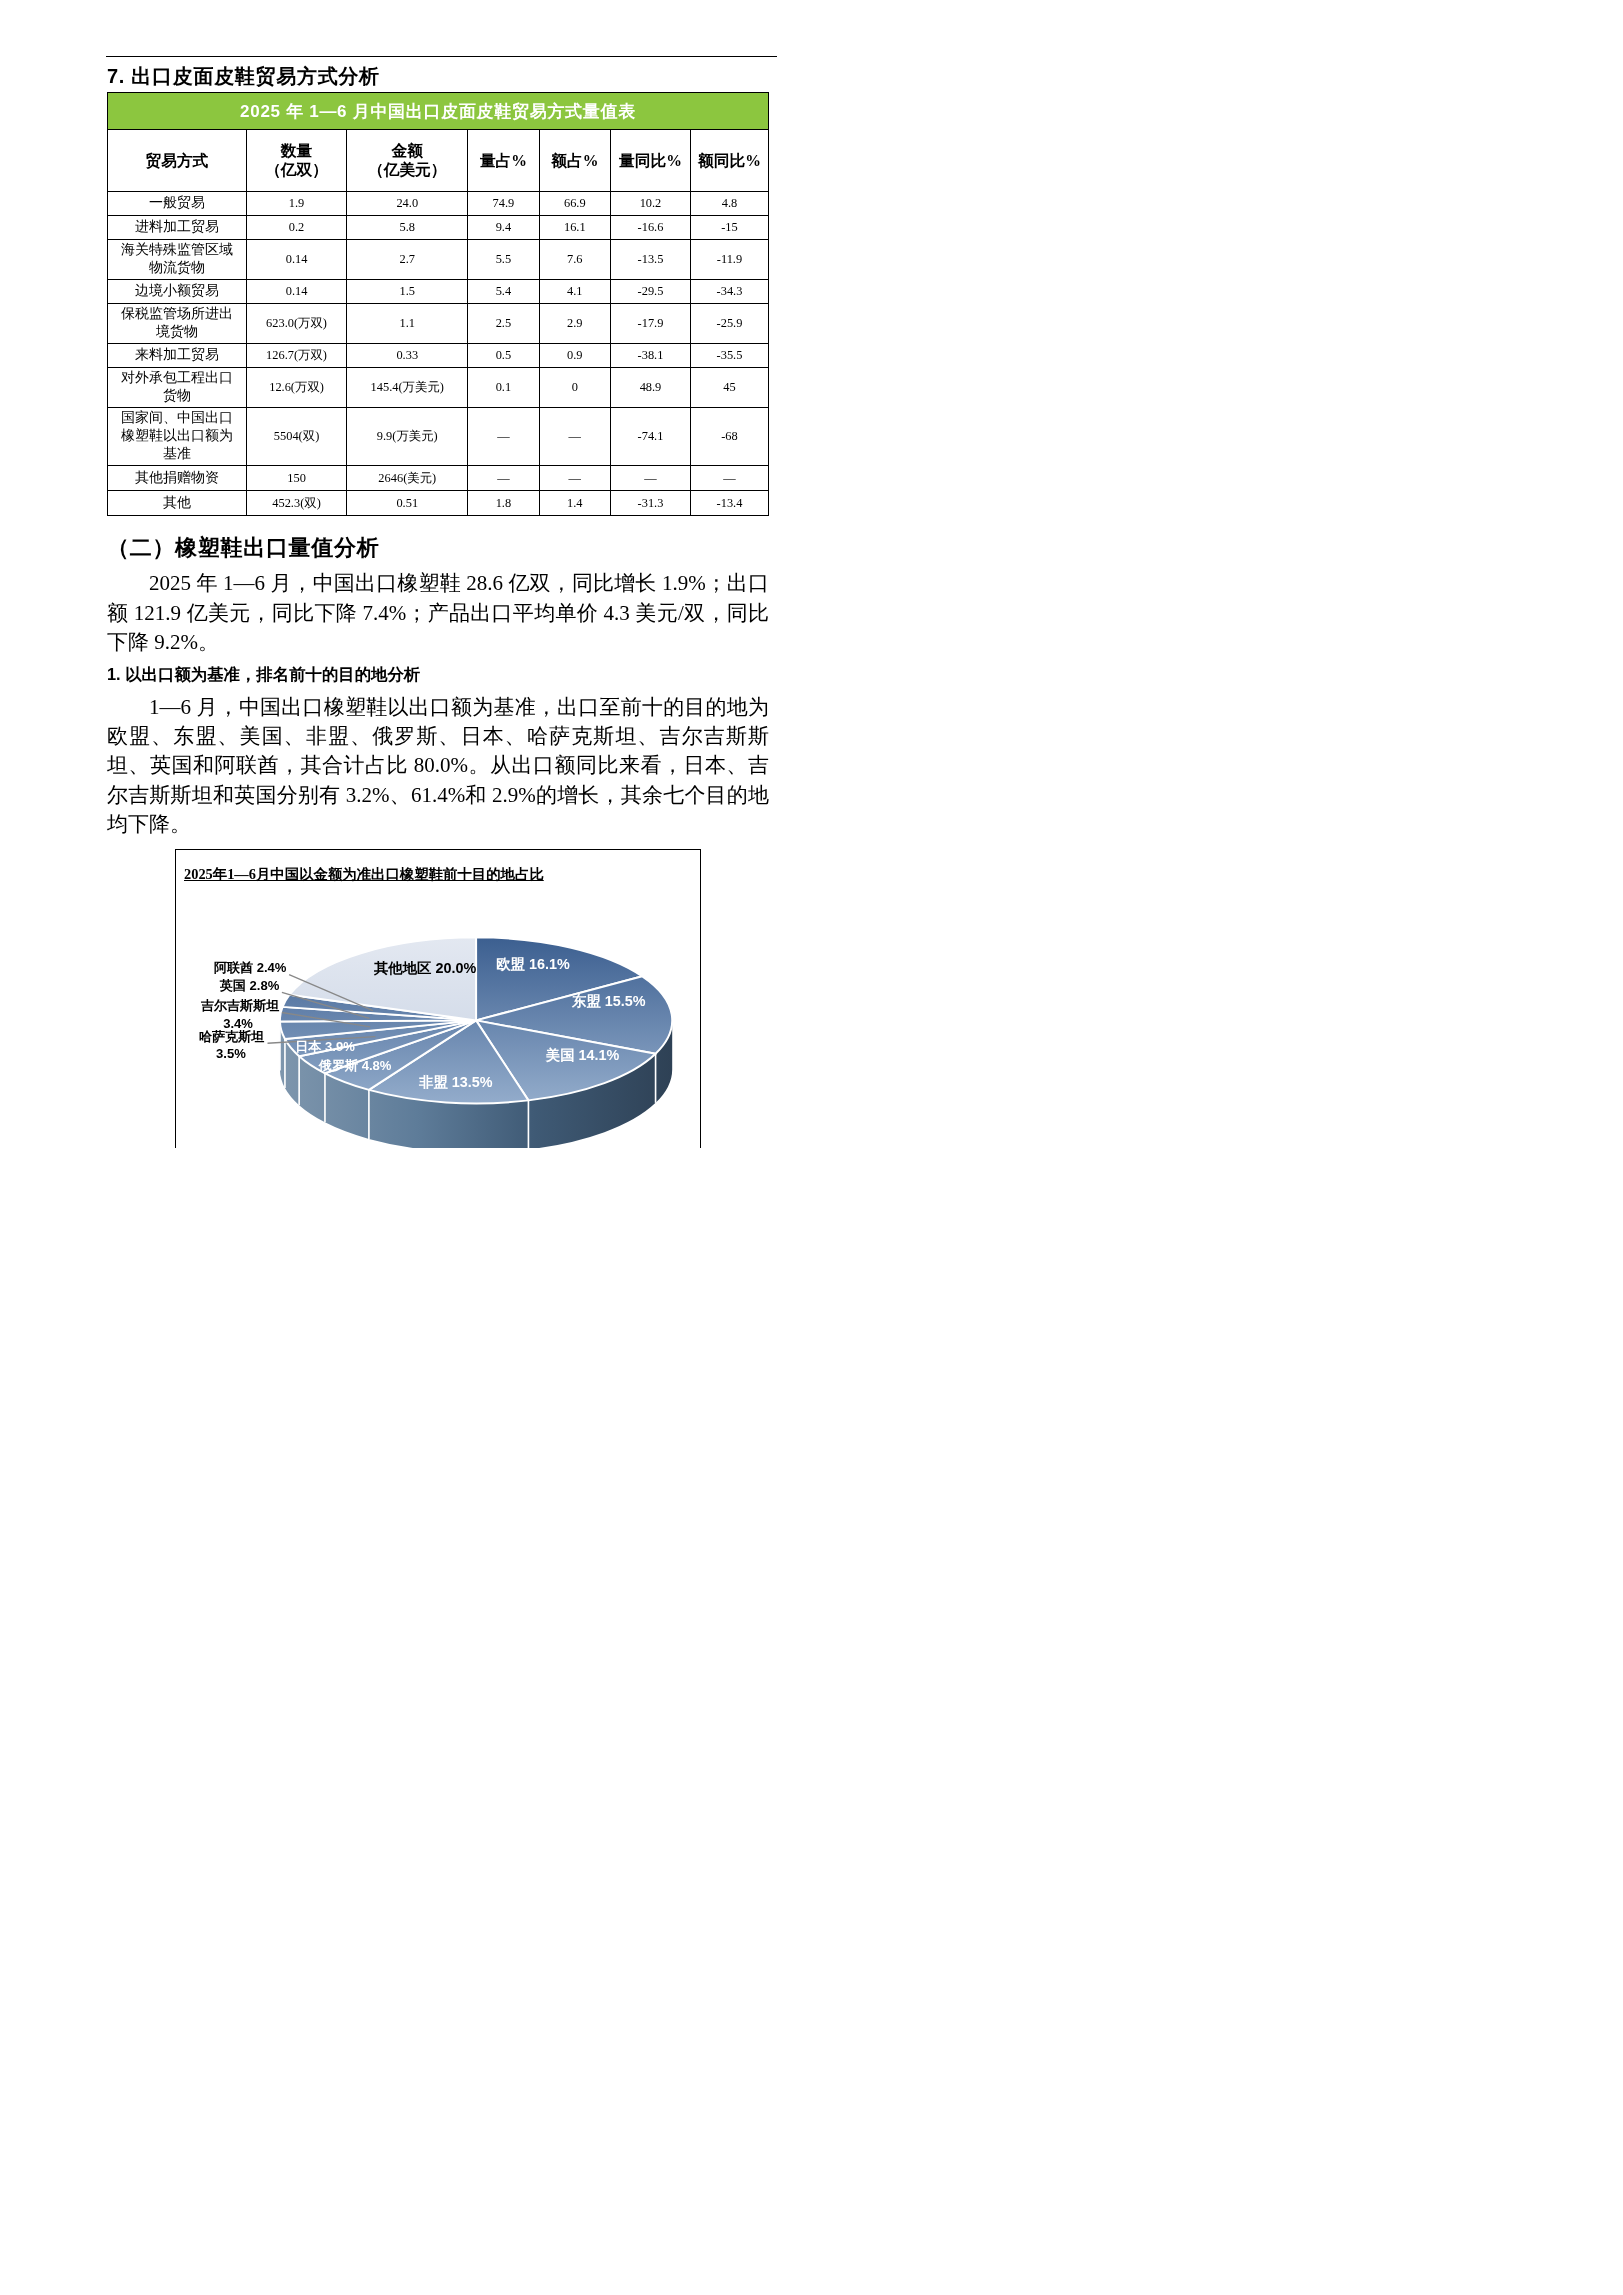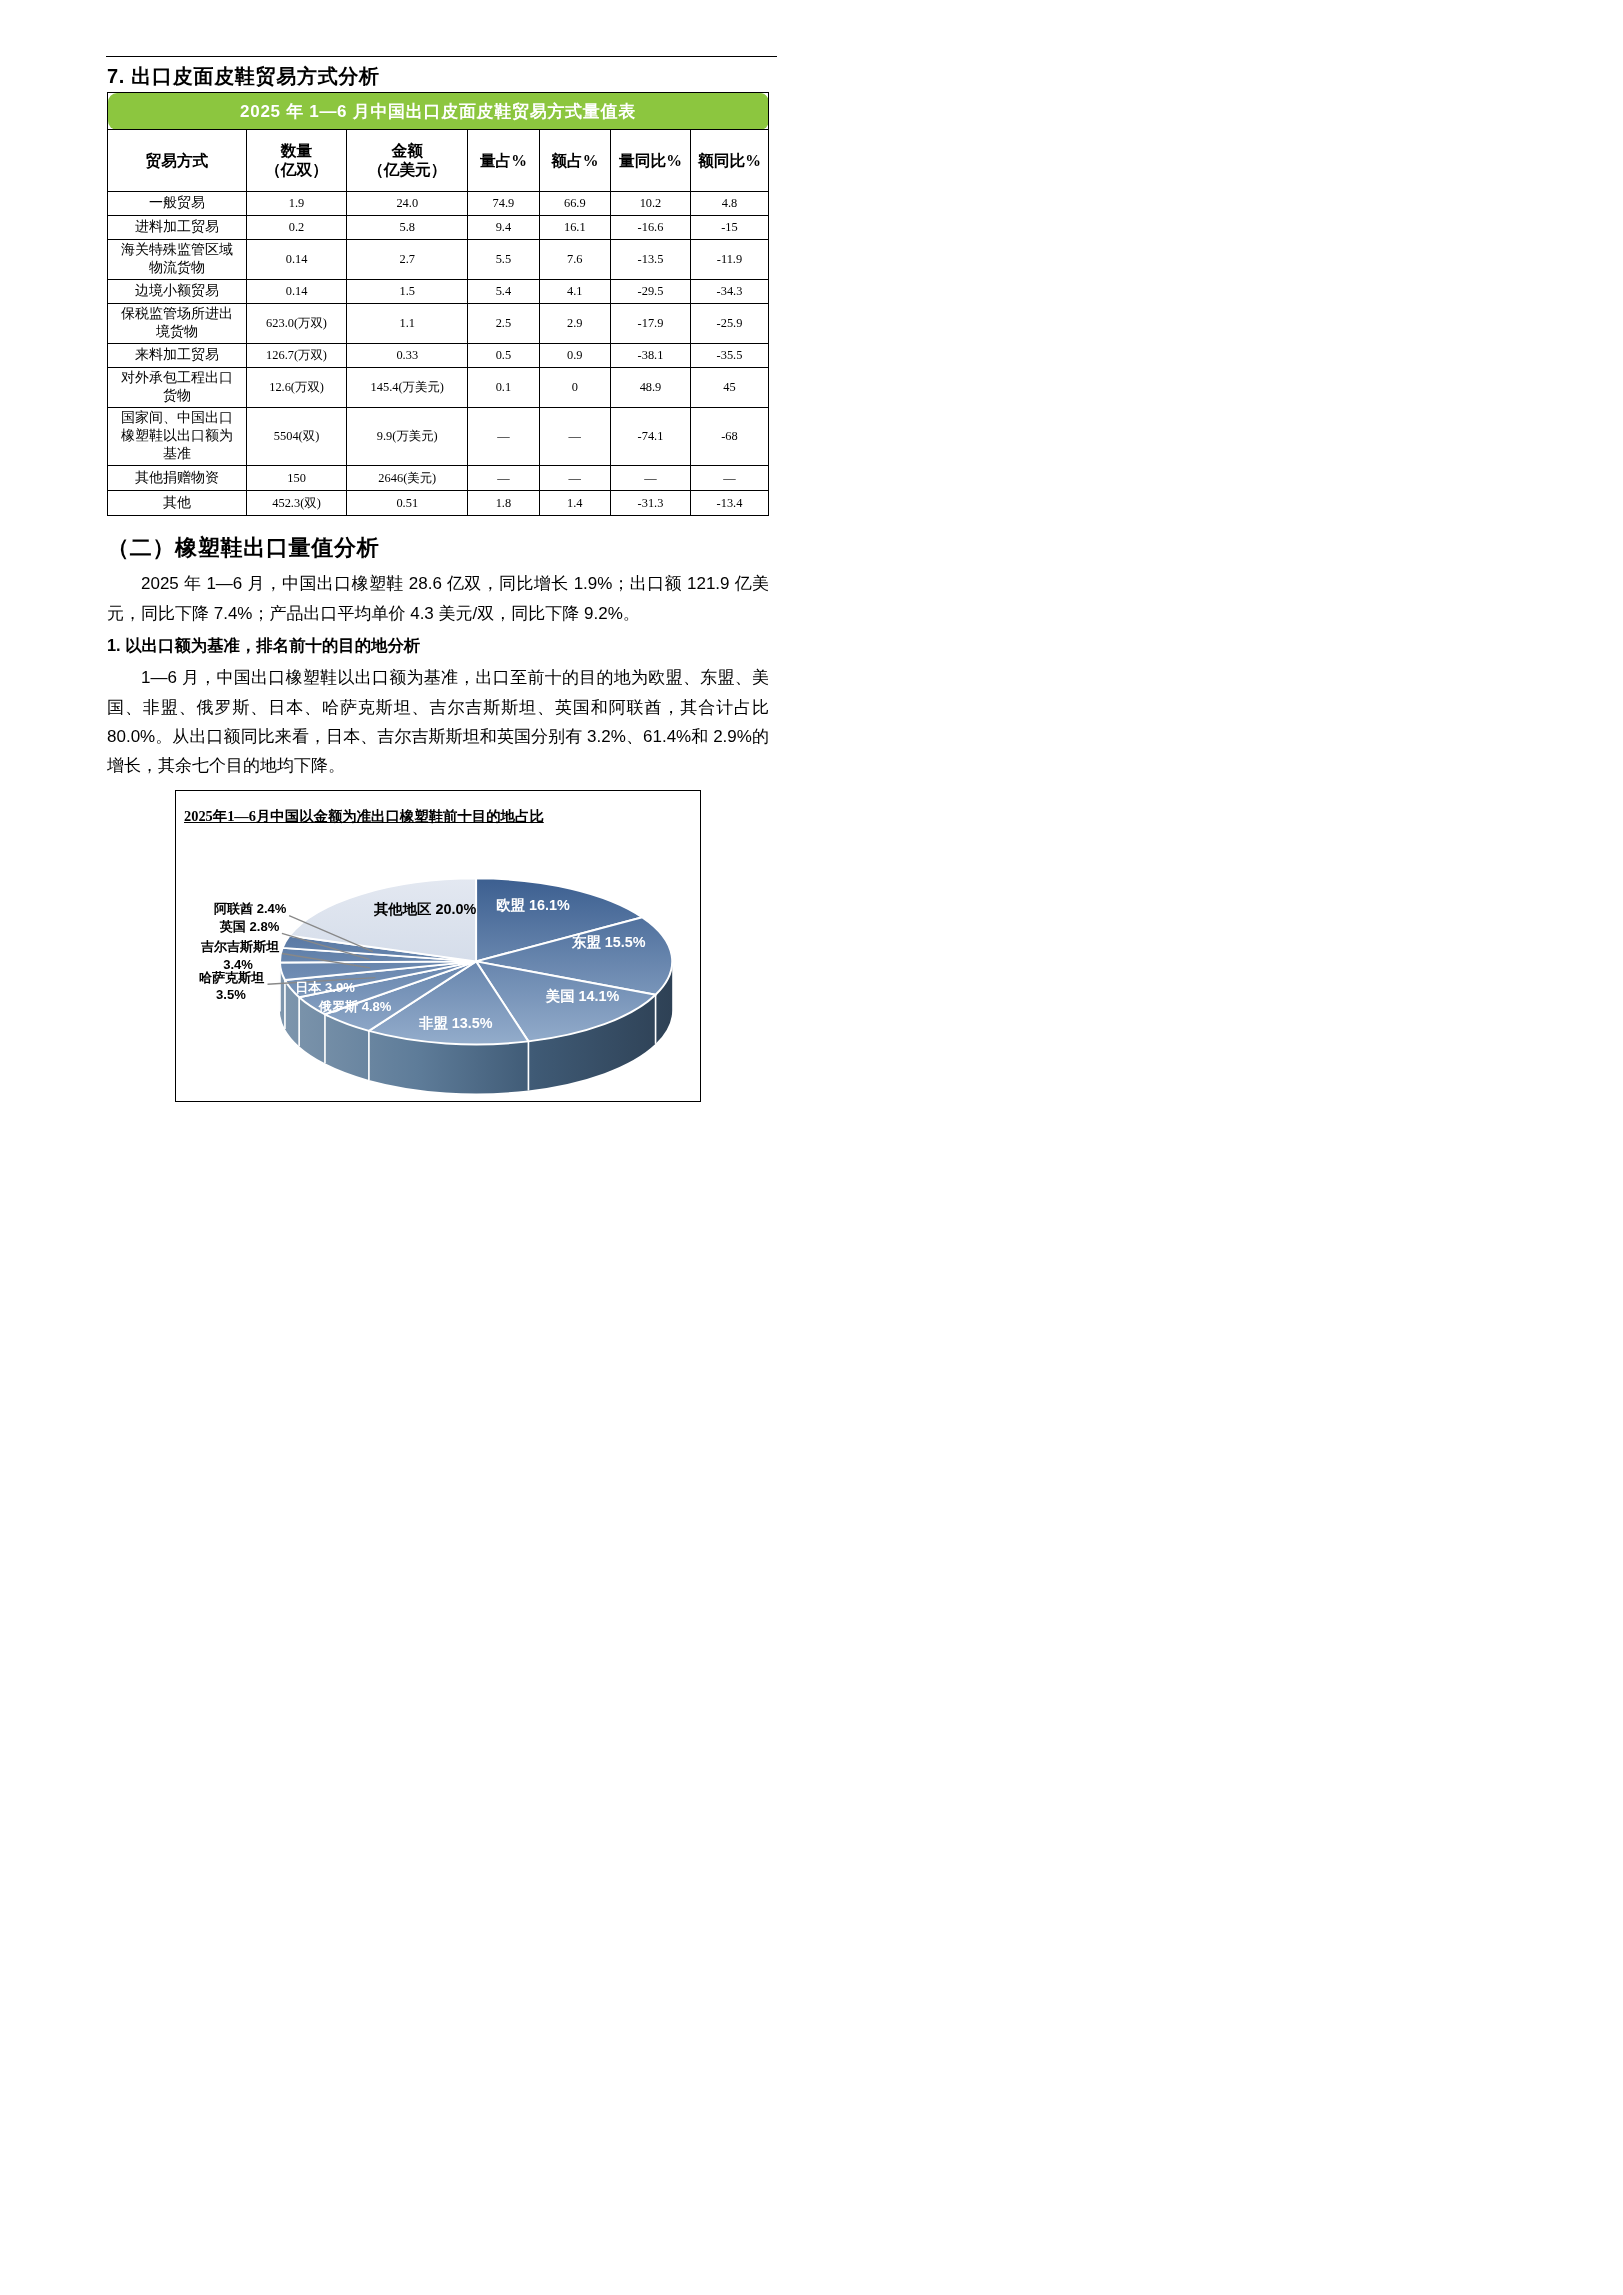--- a/index.html
+++ b/index.html
@@ -8,22 +8,22 @@
     padding:39px 73px 0 76px;background:#fff;color:#000;
     font-family:"Liberation Serif","DejaVu Serif",serif;
     overflow:hidden;
     margin-left:31px;
   }
   .top-rule{position:absolute;left:75px;top:56px;width:671px;height:1.3px;background:#000;}
   .h7{margin:23.6px 0 2.6px 0;font:700 20px "Liberation Sans","DejaVu Sans",sans-serif;letter-spacing:0.7px;}
   .h2cn{margin:17px 0 0 0;font:700 22px "Liberation Sans","DejaVu Sans",sans-serif;letter-spacing:0.7px;}
   .h3cn{margin:6.5px 0 0 0;font:700 16.4px "Liberation Sans","DejaVu Sans",sans-serif;}
   .body-p{
-    margin:6.5px 0 0 0;font-size:17px;line-height:29.4px;text-align:justify;
-    text-indent:2em;font-family:Liberation Sans, sans-serif;
+    margin:6.5px 0 0 0;font-size:21px;line-height:29.4px;text-align:justify;
+    text-indent:2em;font-family:Liberation Serif, serif;
   }
   .trade-table{border-collapse:collapse;width:662px;table-layout:fixed;margin-top:0;}
   .trade-table th,.trade-table td{border:1.6px solid #000;}
   .title-row{
     border:2px solid #000;height:34px;color:#fff;text-align:center;
     font:700 17px "Liberation Sans","DejaVu Sans",sans-serif;letter-spacing:0.7px;
   }
   .hcell{
     font:700 15.7px "Liberation Serif","DejaVu Serif",serif;height:58px;text-align:center;
     white-space:pre-line;line-height:1.25;vertical-align:middle;padding:1.3px 1.3px;
@@ -58,21 +58,21 @@
         <col style="width: 21%;">
         <col style="width: 15.2%;">
         <col style="width: 18.3%;">
         <col style="width: 10.8%;">
         <col style="width: 10.8%;">
         <col style="width: 12.1%;">
         <col style="width: 11.8%;">
       </colgroup>
     <thead>
       <tr>
-        <th class="title-row" colspan="7" style="background: rgb(140, 198, 63); border-radius: 9px;">2025 年 1—6 月中国出口皮面皮鞋贸易方式量值表</th>
+        <th class="title-row" colspan="7" style="background: rgb(140, 198, 63);">2025 年 1—6 月中国出口皮面皮鞋贸易方式量值表</th>
       </tr>
       <tr>
           <th class="hcell">贸易方式</th>
           <th class="hcell">数量
 （亿双）</th>
           <th class="hcell">金额
 （亿美元）</th>
           <th class="hcell">量占%</th>
           <th class="hcell">额占%</th>
           <th class="hcell">量同比%</th>

